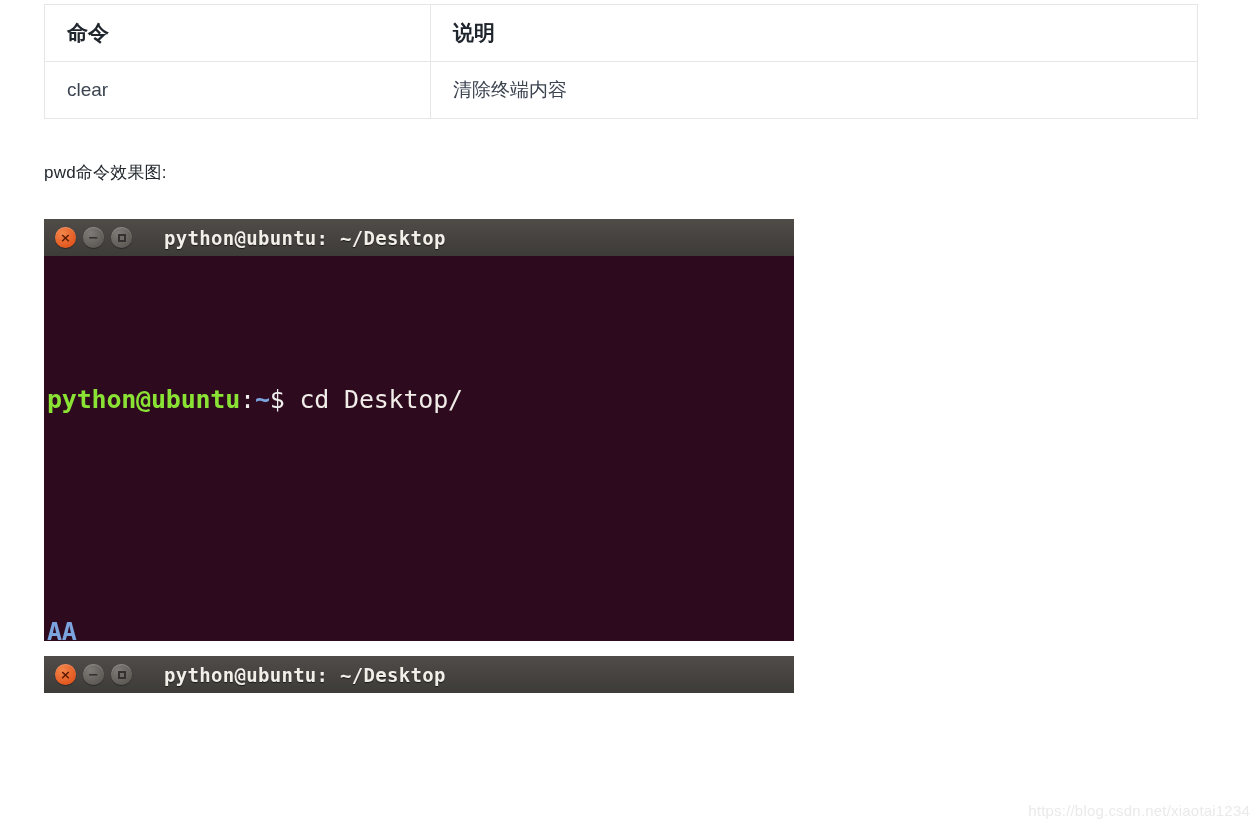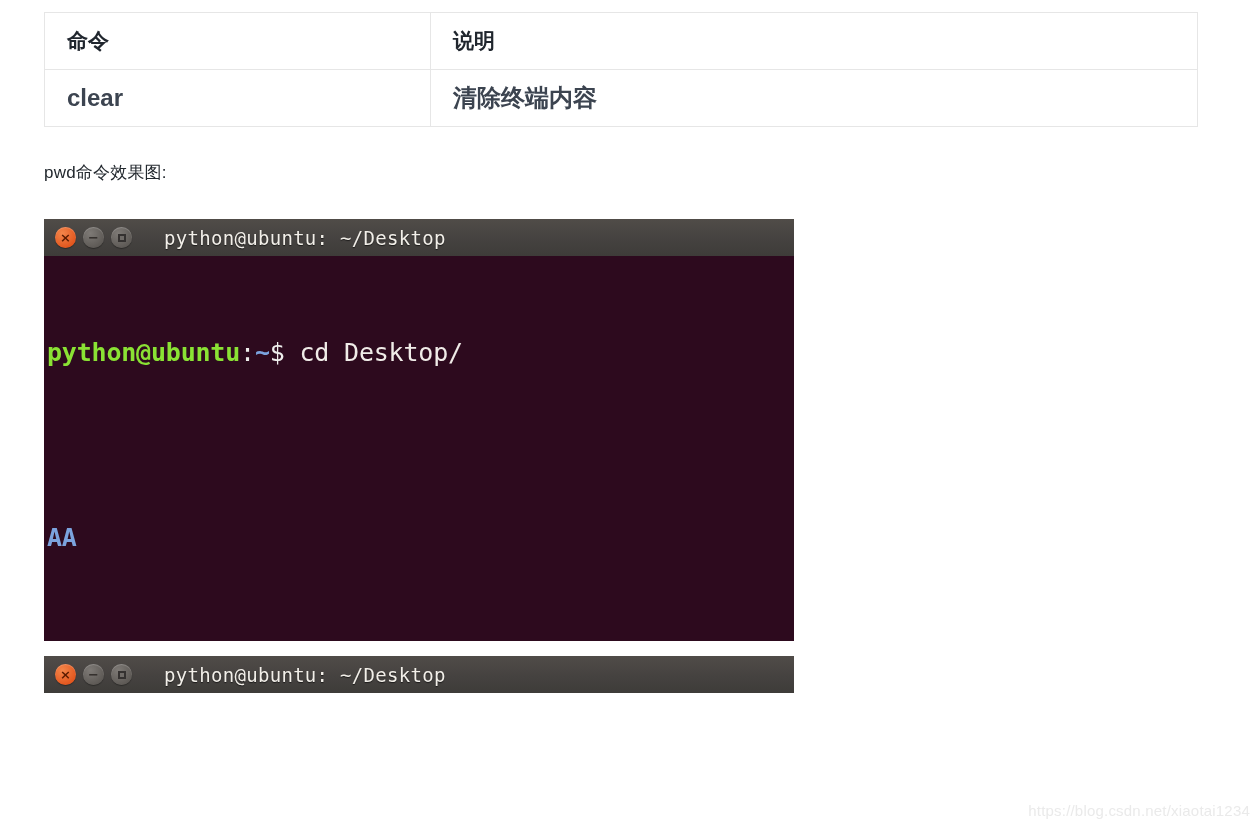--- a/index.html
+++ b/index.html
@@ -13,35 +13,35 @@
   body {
     font-family: "Liberation Sans", "DejaVu Sans", sans-serif;
     position: relative;
     color: #2c2c2c;
   }
 
   
   .cmd-table {
     position: absolute;
     left: 44px;
-    top: 12px;
+    top: 4px;
     width: 1153px;
     border-collapse: collapse;
     table-layout: fixed;
   }
   .cmd-table col.c1 { width: 386px; }
   .cmd-table col.c2 { width: 767px; }
   .cmd-table th, .cmd-table td {
     border: 1px solid #e6e6e6;
     text-align: left;
     vertical-align: middle;
     padding: 0 22px;
     height: 56px;
-    font-size: 24px;
-    font-weight: bold;
+    font-size: 19px;
+    font-weight: normal;
     color: #2f3a45;
   }
   .cmd-table th {
     font-weight: bold;
     color: #20262e;
     font-size: 21px;
   }
   .cmd-table td {
     color: #3c4450;
   }
@@ -97,41 +97,41 @@
   .wbtn-max .sq {
     width: 8px; height: 8px;
     border: 2px solid #343130;
     box-sizing: border-box;
     background: #6e6a66;
   }
   .title-text {
     margin-left: 32px;
     color: #f2efe9;
     font-family: "DejaVu Sans Mono", monospace;
-    font-weight: normal;
+    font-weight: bold;
     font-size: 19px;
     letter-spacing: 0.3px;
     text-shadow: 0 1px 1px rgba(0,0,0,0.6);
   }
 
   .screen {
     background: #2d0a1e;
     font-family: "DejaVu Sans Mono", "Liberation Mono", monospace;
     font-size: 25px;
     line-height: 37px;
     padding: 4px 0 0 3px;
     box-sizing: border-box;
     white-space: pre;
     color: #e8e2dc;
     letter-spacing: -0.2px;
   }
   .term-1 .screen { height: 385px; }
   .term-2 .screen { height: 132px; }
 
-  .ln { height: 37px; }
+  .ln { height: 37px; margin-top: 47px; }
   .g { color: #8ae234; font-weight: bold; }
   .b { color: #7ba3de; font-weight: bold; }
   .w { color: #eeeeec; }
   .dim { color: #f0ece8; }
   .cursor {
     display: inline-block;
     width: 15px;
     height: 27px;
     background: #ffffff;
     vertical-align: -5px;

